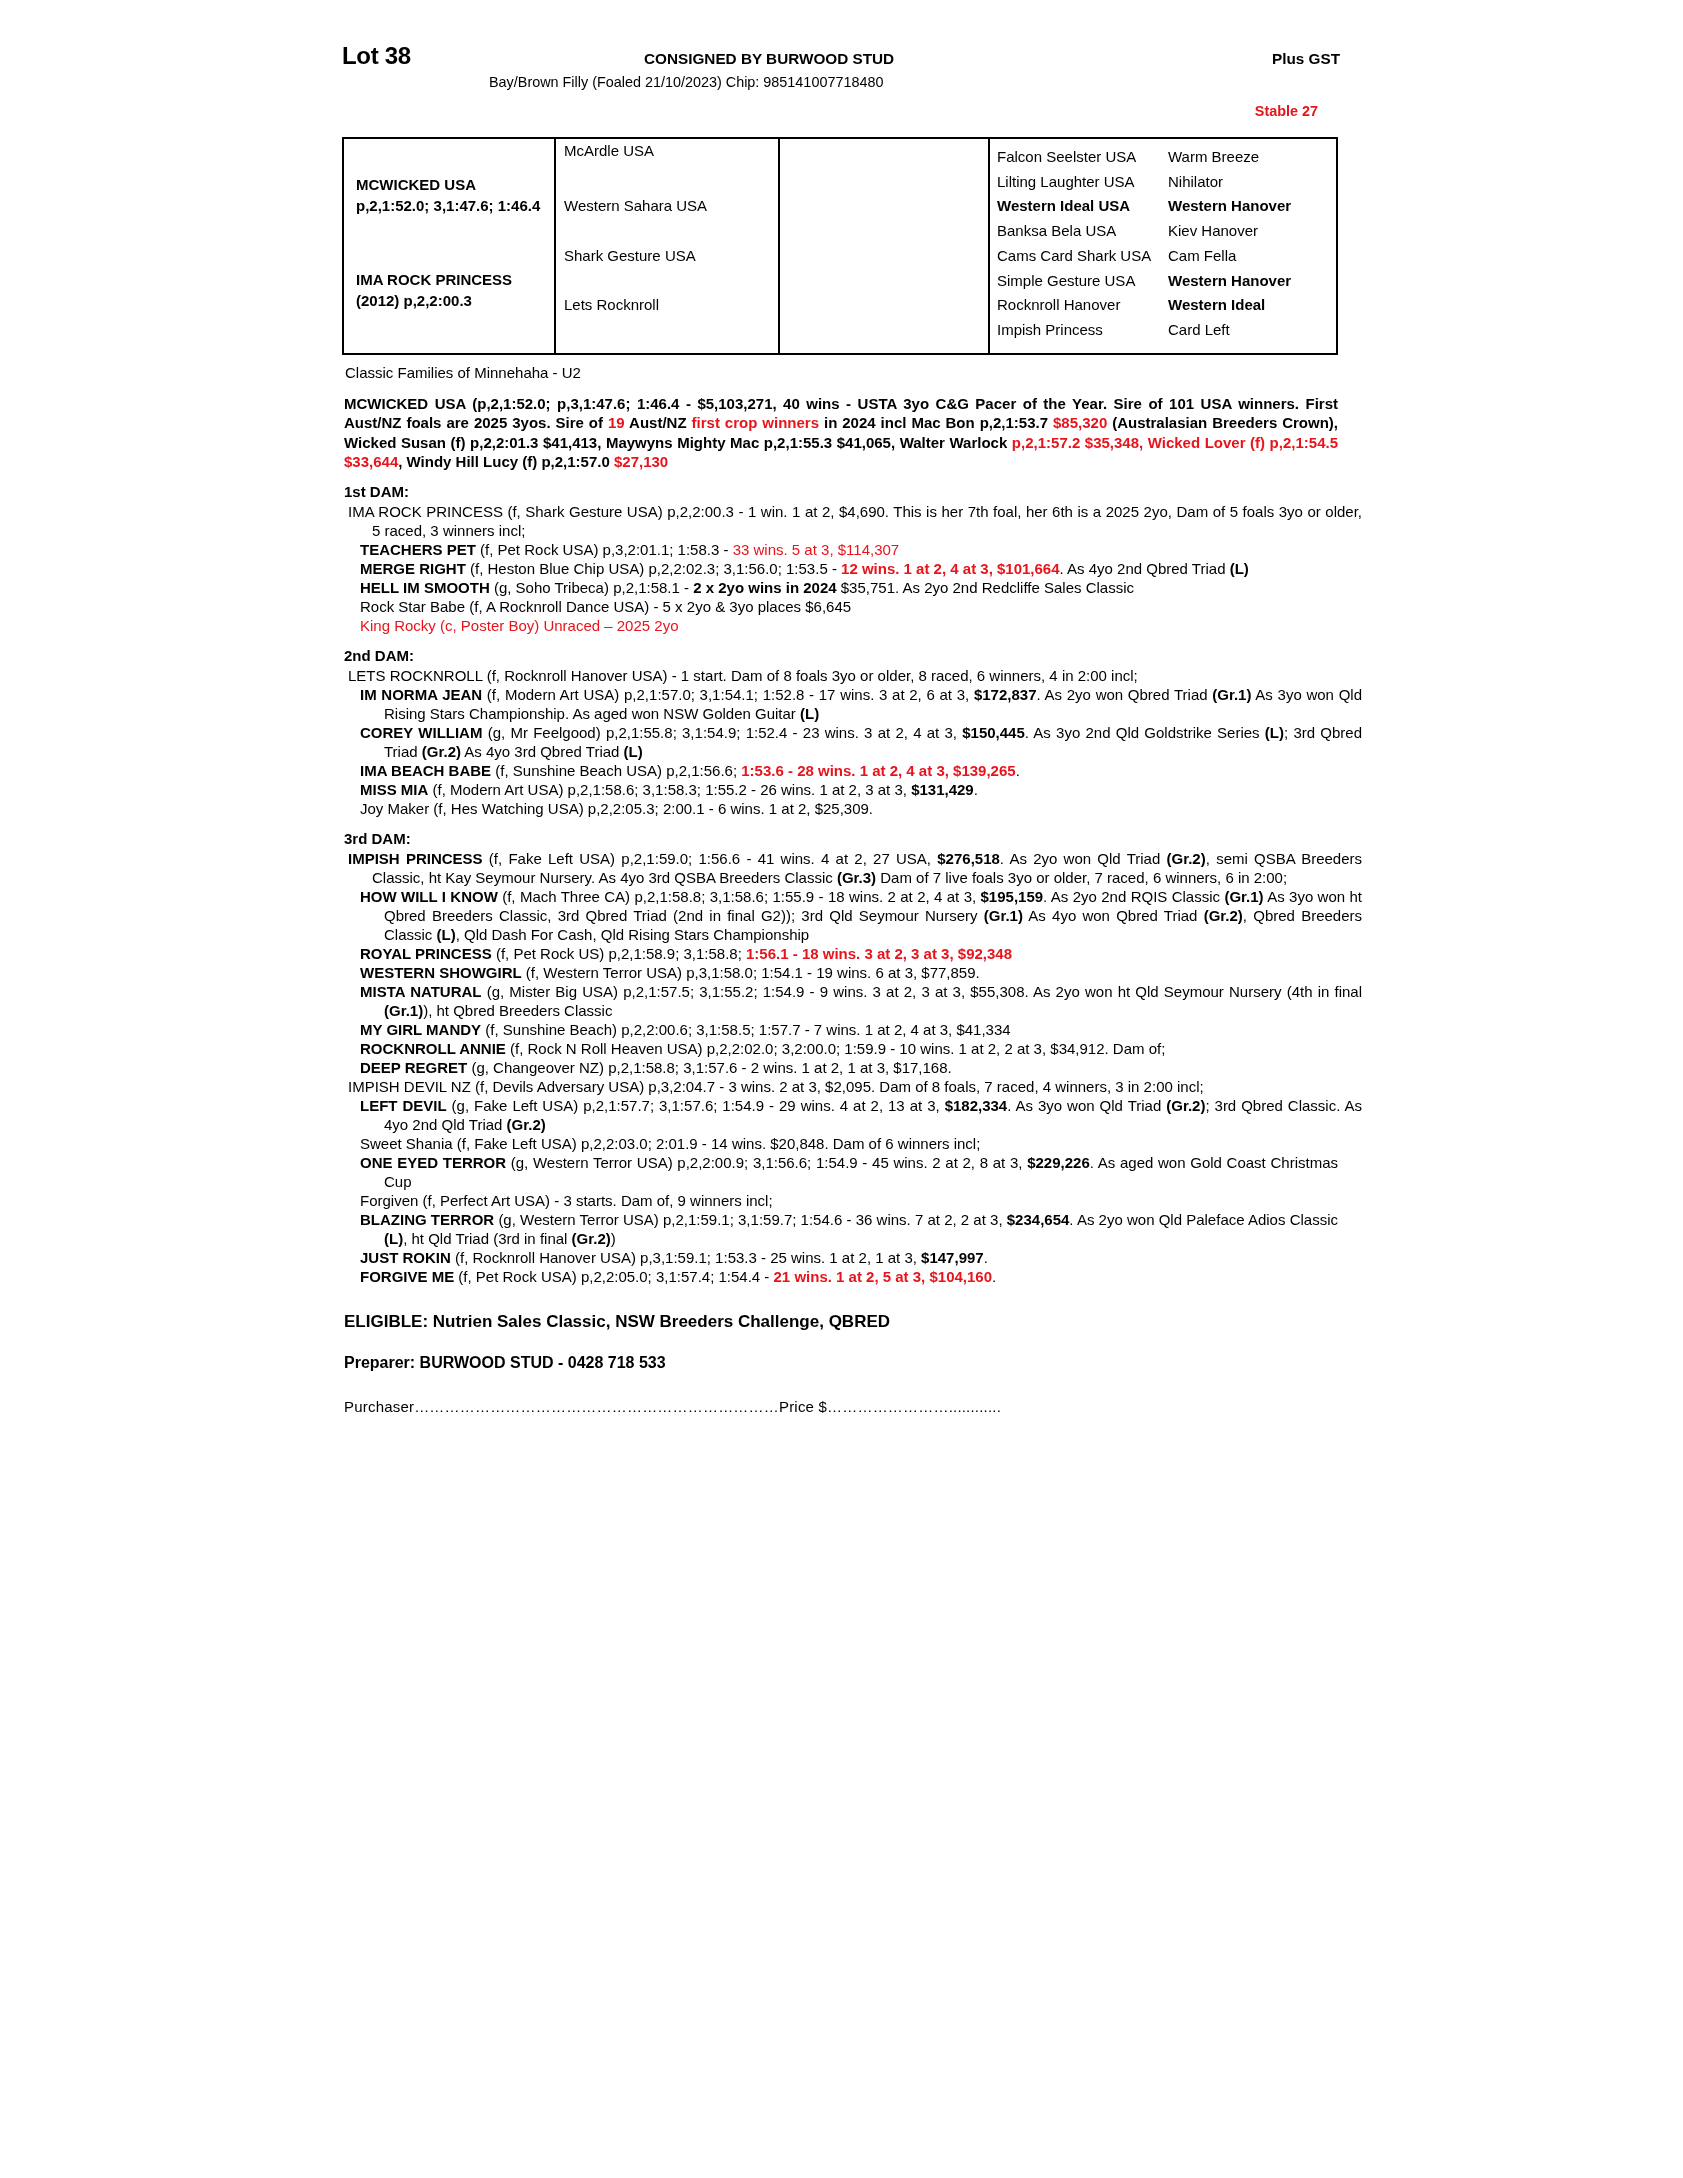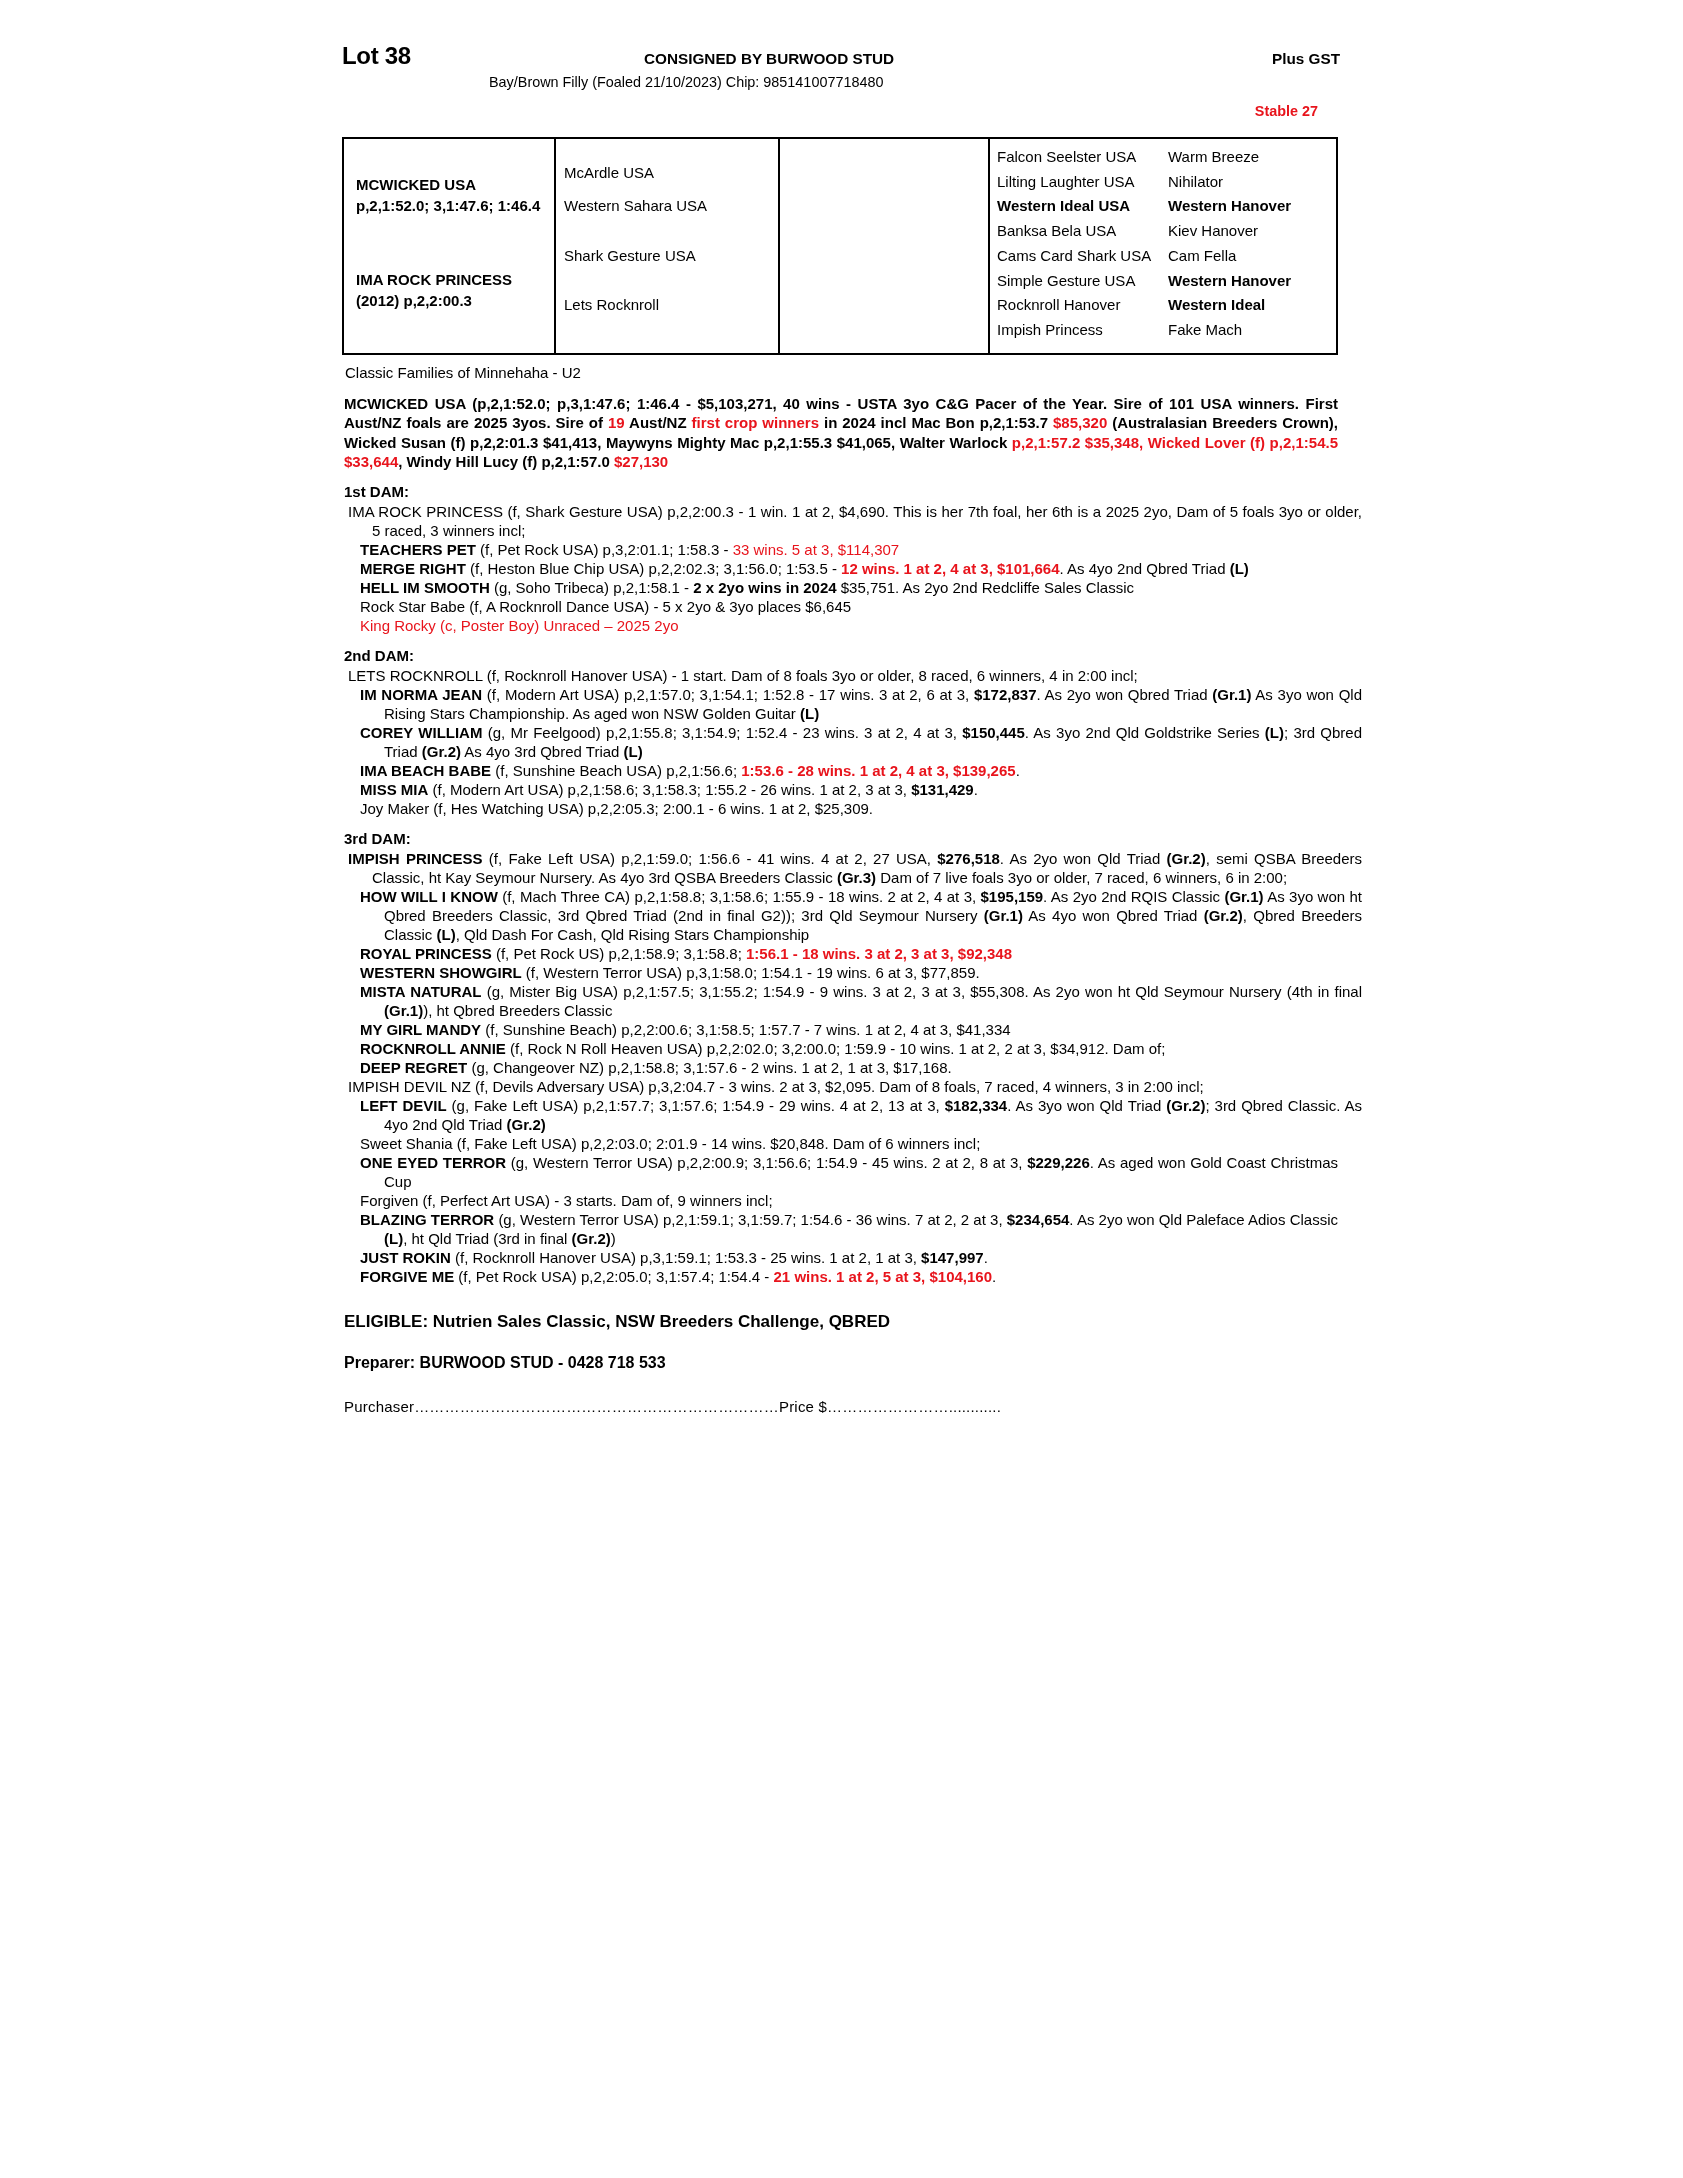--- a/index.html
+++ b/index.html
@@ -174,42 +174,42 @@
     <div class="ped">
       <div class="vline" style="left:210px;"></div>
       <div class="vline" style="left:434px;"></div>
       <div class="vline" style="left:644px;"></div>
 
       <div class="cell b" style="left:12px; top:38px;">MCWICKED USA</div>
       <div class="cell b" style="left:12px; top:59px;">p,2,1:52.0; 3,1:47.6; 1:46.4</div>
       <div class="cell b" style="left:12px; top:133px;">IMA ROCK PRINCESS</div>
       <div class="cell b" style="left:12px; top:154px;">(2012) p,2,2:00.3</div>
 
-      <div class="cell" style="left:220px; top:26px;">McArdle USA</div>
+      <div class="cell" style="left:220px; top:4px;">McArdle USA</div>
       <div class="cell" style="left:220px; top:59px;">Western Sahara USA</div>
       <div class="cell" style="left:220px; top:109px;">Shark Gesture USA</div>
       <div class="cell" style="left:220px; top:158px;">Lets Rocknroll</div>
 
       <div class="cell" style="left:653px; top:10px;">Falcon Seelster USA</div>
       <div class="cell" style="left:653px; top:35px;">Lilting Laughter USA</div>
       <div class="cell b" style="left:653px; top:59px;">Western Ideal USA</div>
       <div class="cell" style="left:653px; top:84px;">Banksa Bela USA</div>
       <div class="cell" style="left:653px; top:109px;">Cams Card Shark USA</div>
       <div class="cell" style="left:653px; top:134px;">Simple Gesture USA</div>
       <div class="cell" style="left:653px; top:158px;">Rocknroll Hanover</div>
       <div class="cell" style="left:653px; top:183px;">Impish Princess</div>
 
       <div class="cell" style="left:824px; top:10px;">Warm Breeze</div>
       <div class="cell" style="left:824px; top:35px;">Nihilator</div>
       <div class="cell b" style="left:824px; top:59px;">Western Hanover</div>
       <div class="cell" style="left:824px; top:84px;">Kiev Hanover</div>
       <div class="cell" style="left:824px; top:109px;">Cam Fella</div>
       <div class="cell b" style="left:824px; top:134px;">Western Hanover</div>
       <div class="cell b" style="left:824px; top:158px;">Western Ideal</div>
-      <div class="cell" style="left:824px; top:183px;">Fake Mach</div>
+      <div class="cell" style="left:824px; top:183px;">Card Left</div>
     </div>
 
     <div class="classic">Classic Families of Minnehaha - U2</div>
 
     <div class="sireblock" id="sire-block"><span>MCWICKED USA (p,2,1:52.0; p,3,1:47.6; 1:46.4 - $5,103,271, 40 wins - USTA 3yo C&amp;G Pacer of the Year. Sire of 101 USA winners. First Aust/NZ foals are 2025 3yos. Sire of </span><span class="red">19</span><span> Aust/NZ </span><span class="red">first crop winners</span><span> in 2024 incl Mac Bon p,2,1:53.7 </span><span class="red">$85,320</span><span> (Australasian Breeders Crown), Wicked Susan (f) p,2,2:01.3 $41,413, Maywyns Mighty Mac p,2,1:55.3 $41,065, Walter Warlock </span><span class="red">p,2,1:57.2 $35,348, Wicked Lover (f) p,2,1:54.5 $33,644</span><span>, Windy Hill Lucy (f) p,2,1:57.0 </span><span class="red">$27,130</span></div>
 
     <div id="sections-root">
         <div class="damhdr">1st DAM:</div>
         <div class="entry ind0"><span>IMA ROCK PRINCESS</span><span> (f, Shark Gesture USA) p,2,2:00.3 - 1 win. 1 at 2, $4,690. This is her 7th foal, her 6th is a 2025 2yo, Dam of 5 foals 3yo or older, 5 raced, 3 winners incl;</span></div>
         <div class="entry ind1"><span style="font-weight: bold;">TEACHERS PET</span><span> (f, Pet Rock USA) p,3,2:01.1; 1:58.3 - </span><span class="red" style="font-weight: normal;">33 wins. 5 at 3, $114,307</span></div>

